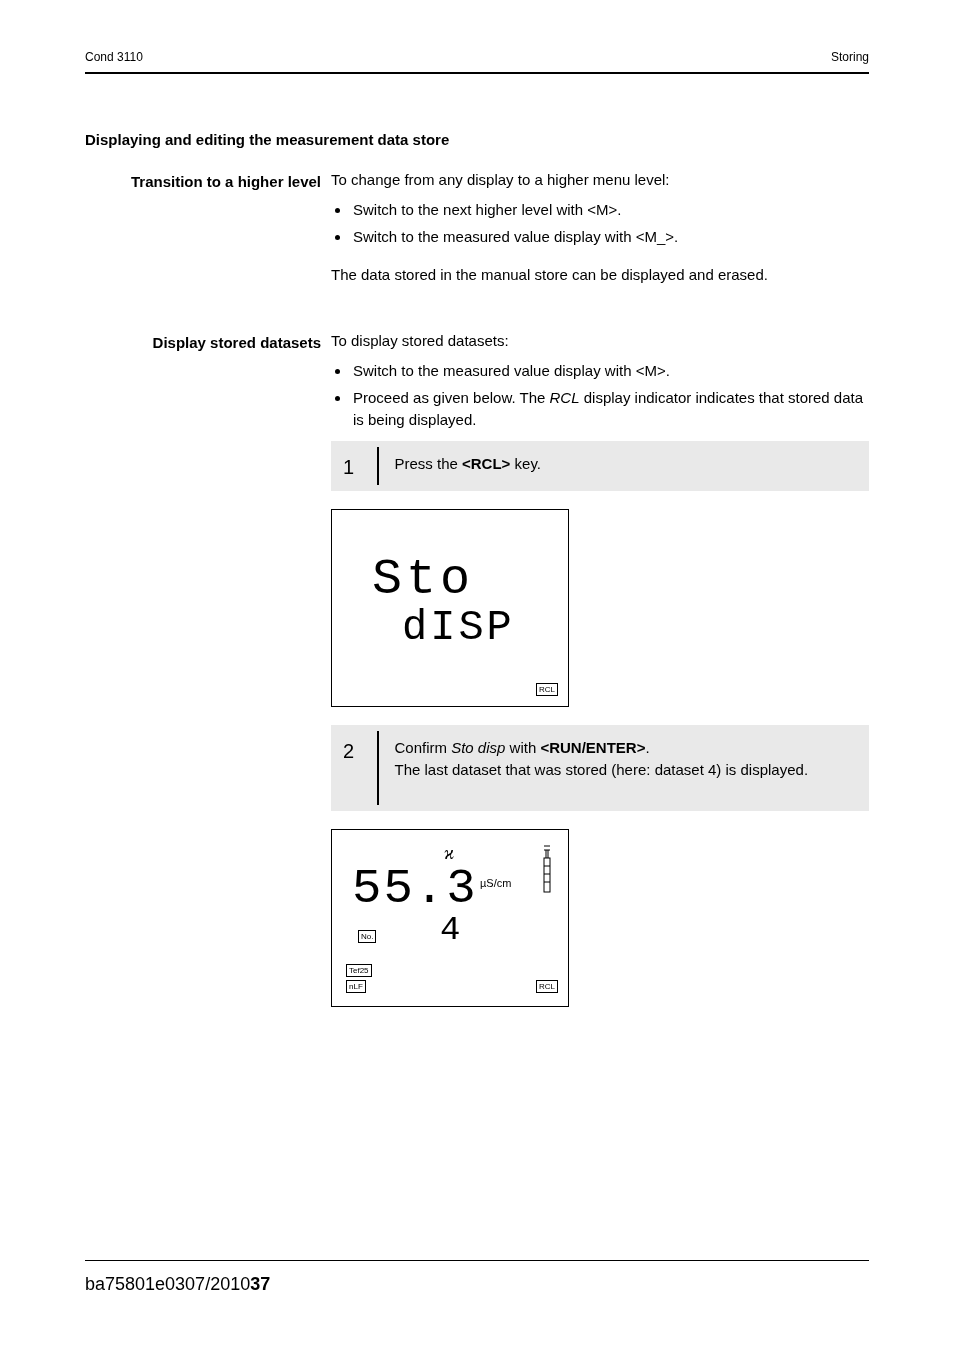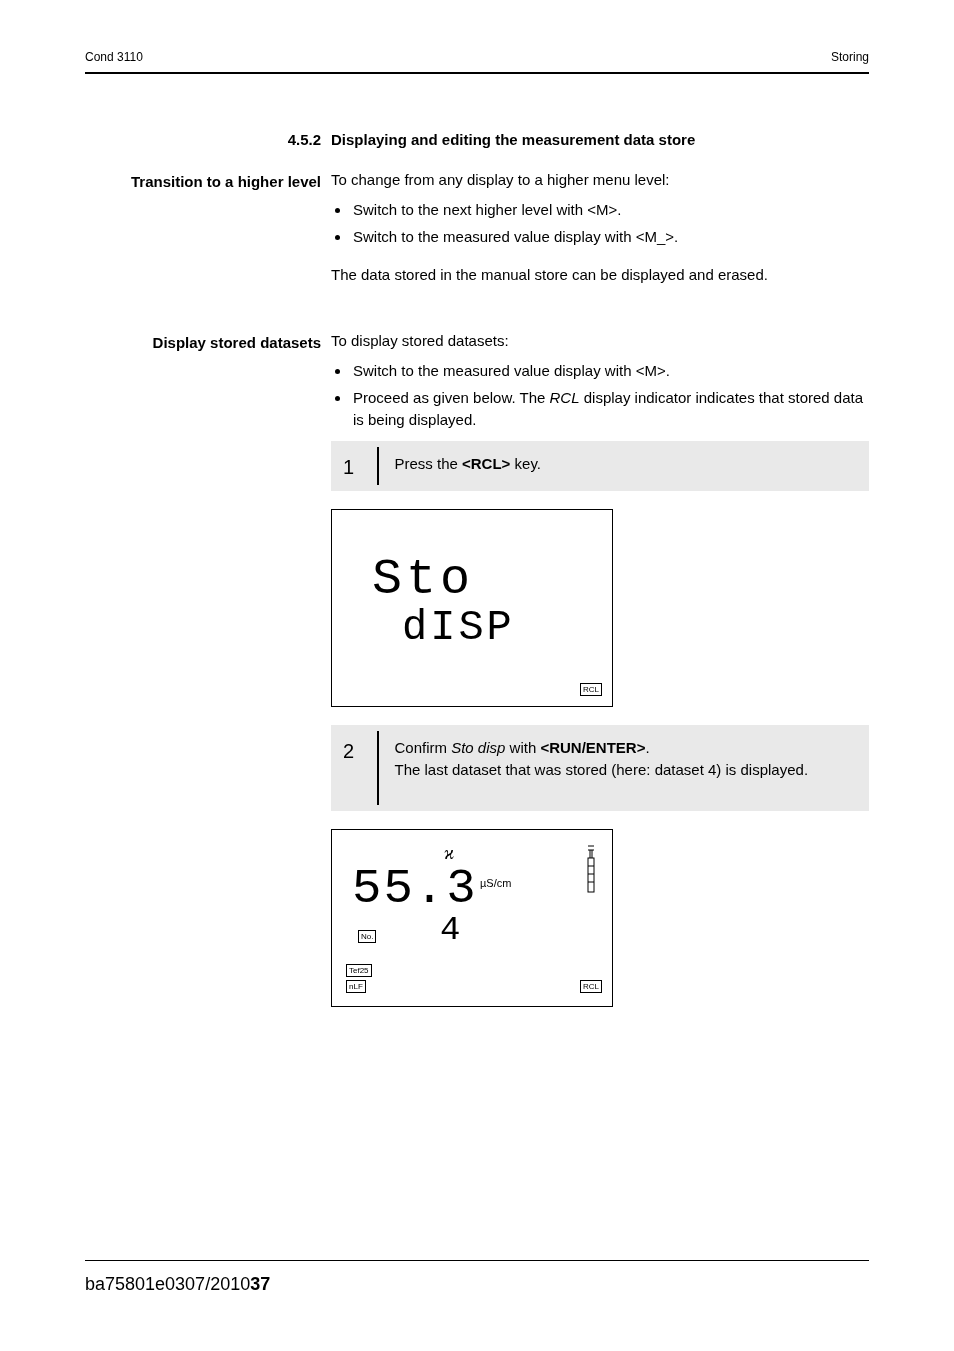--- a/index.html
+++ b/index.html
@@ -83,21 +83,21 @@
   }
   .steptext {
     padding: 12px 14px 12px 16px;
     font-size: 15px;
     line-height: 1.45;
   }
   .steptext i { font-style: italic; margin-top: 14px; }
 
   
   .lcd {
-    width: 282px;
+    width: 238px;
     height: 198px;
     border: 1.5px solid #000;
     margin: 0 0 18px 0;
     position: relative;
     background: #fff;
     box-sizing: border-box;
   }
   .lcd2 { height: 178px; }
 
   
@@ -174,21 +174,20 @@
 <div class="page">
   <div class="header">
     <span>Cond 3110</span>
     <span>Storing</span>
   </div>
   <hr class="hr-top">
 
   <div class="content">
 
     <div class="row">
-      <div class="leftcol">4.5.2</div>
       <div class="rightcol" style="font-weight:bold;">Displaying and editing the measurement data store</div>
     </div>
 
     <div class="row" style="margin-top:18px;">
       <div class="leftcol" style="padding-top:2px;">Transition to a higher level</div>
       <div class="rightcol">
         <div class="intro" style="margin-top:0;">To change from any display to a higher menu level:</div>
         <ul class="bullets">
           <li>Switch to the next higher level with &lt;M&gt;.</li>
           <li>Switch to the measured value display with &lt;M_&gt;.</li>

